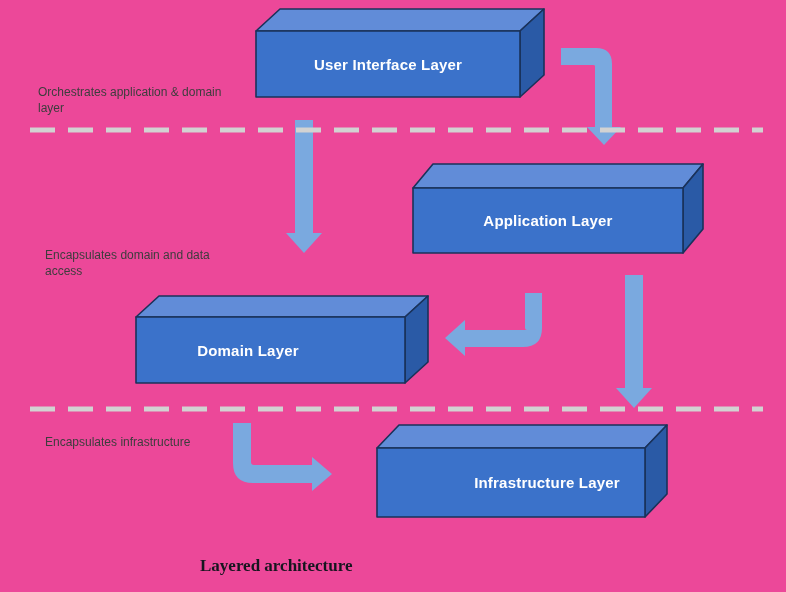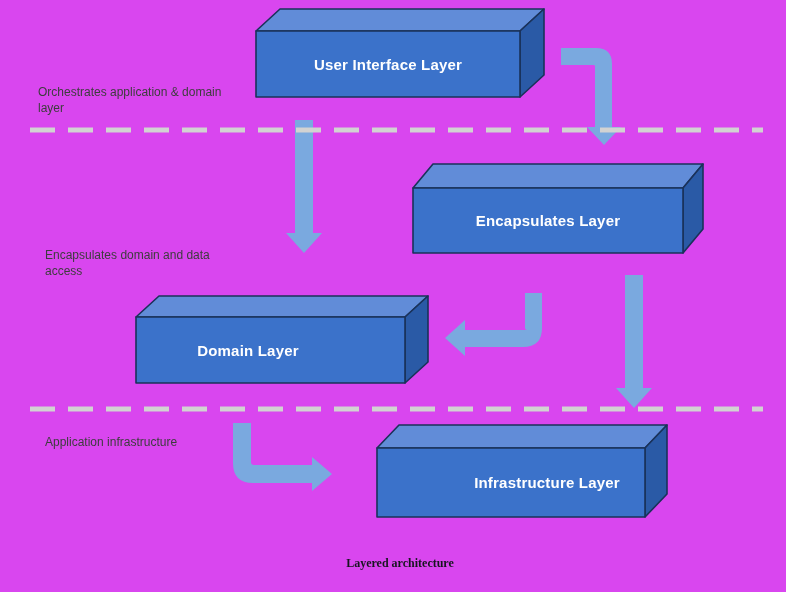--- a/index.html
+++ b/index.html
@@ -1,19 +1,19 @@
 <!DOCTYPE html>
 <html style="--box-front: #3b72ca; --box-top: #618cd8; --box-side: #2a5aa6; --box-outline: #1a325a; --arrow: #7aa9df; --dash: #d2d2d2; --annotation-text: #3d3d3d; --caption-text: #16161f;"><head>
 <meta charset="utf-8">
 <style>
   html,body{margin:0;padding:0;background:#ffffff;}
   .stage{
     position:relative;
     width:786px;height:592px;
-    background:#d946ef;
+    background:#ec4899;
     font-family:"Liberation Sans", sans-serif;
     overflow:hidden;
   }
   .stage svg{position:absolute;left:0;top:0;}
   .arrow{fill:var(--arrow,#7aa9df);}
   .face-front{fill:var(--box-front,#3b72ca);}
   .face-top{fill:var(--box-top,#618cd8);}
   .face-side{fill:var(--box-side,#2a5aa6);}
   .face{stroke:var(--box-outline,#1a325a);stroke-width:1.6;stroke-linejoin:round;}
   .divider{stroke:var(--dash,#d2d2d2);stroke-width:5;}
@@ -25,23 +25,22 @@
     pointer-events:none;
   }
   .annotation{
     position:absolute;
     color:var(--annotation-text,#3d3d3d);
     font-size:12px;line-height:16px;
   }
   .caption{
     position:absolute;
     left:200px;top:556px;width:400px;
-    text-align:center;
     font-family:"Liberation Serif", serif;
-    font-weight:bold;font-size:12px;
+    font-weight:bold;font-size:17px;
     color:var(--caption-text,#16161f);
   }
 </style>
 </head>
 <body>
 
 <div class="stage">
 
   <svg width="786" height="592" viewBox="0 0 786 592">
 
@@ -75,31 +74,31 @@
       <polygon class="face face-top" points="377,448 399,425 667,425 645,448"></polygon>
       <polygon class="face face-side" points="645,448 667,425 667,494 645,517"></polygon>
       <polygon class="face face-front" points="377,448 645,448 645,517 377,517"></polygon>
     </g>
 
     <line class="divider" x1="30" y1="130" x2="763" y2="130" stroke-dasharray="25 13"></line>
     <line class="divider" x1="30" y1="409" x2="763" y2="409" stroke-dasharray="25 13"></line>
   </svg>
 
   <div class="box-label" style="left:256px;top:31px;width:264px;height:66px;">User Interface Layer</div>
-  <div class="box-label" style="left:413px;top:188px;width:270px;height:65px;">Encapsulates Layer</div>
+  <div class="box-label" style="left:413px;top:188px;width:270px;height:65px;">Application Layer</div>
   <div class="box-label" style="left:136px;top:317px;width:224px;height:66px;">Domain Layer</div>
   <div class="box-label" style="left:377px;top:448px;width:268px;height:69px;margin-left:36px;">Infrastructure Layer</div>
 
   <div class="annotation" style="left:45px;top:247px;width:190px;">
     <div>Encapsulates domain and data</div>
     <div>access</div>
   </div>
   <div class="annotation" style="left:38px;top:84px;width:200px;">
     <div>Orchestrates application &amp; domain</div>
     <div>layer</div>
   </div>
   <div class="annotation" style="left:45px;top:434px;width:190px;">
-    <div>Application infrastructure</div>
+    <div>Encapsulates infrastructure</div>
   </div>
 
   <div class="caption">Layered architecture</div>
 
 </div>
 
 </body></html>

